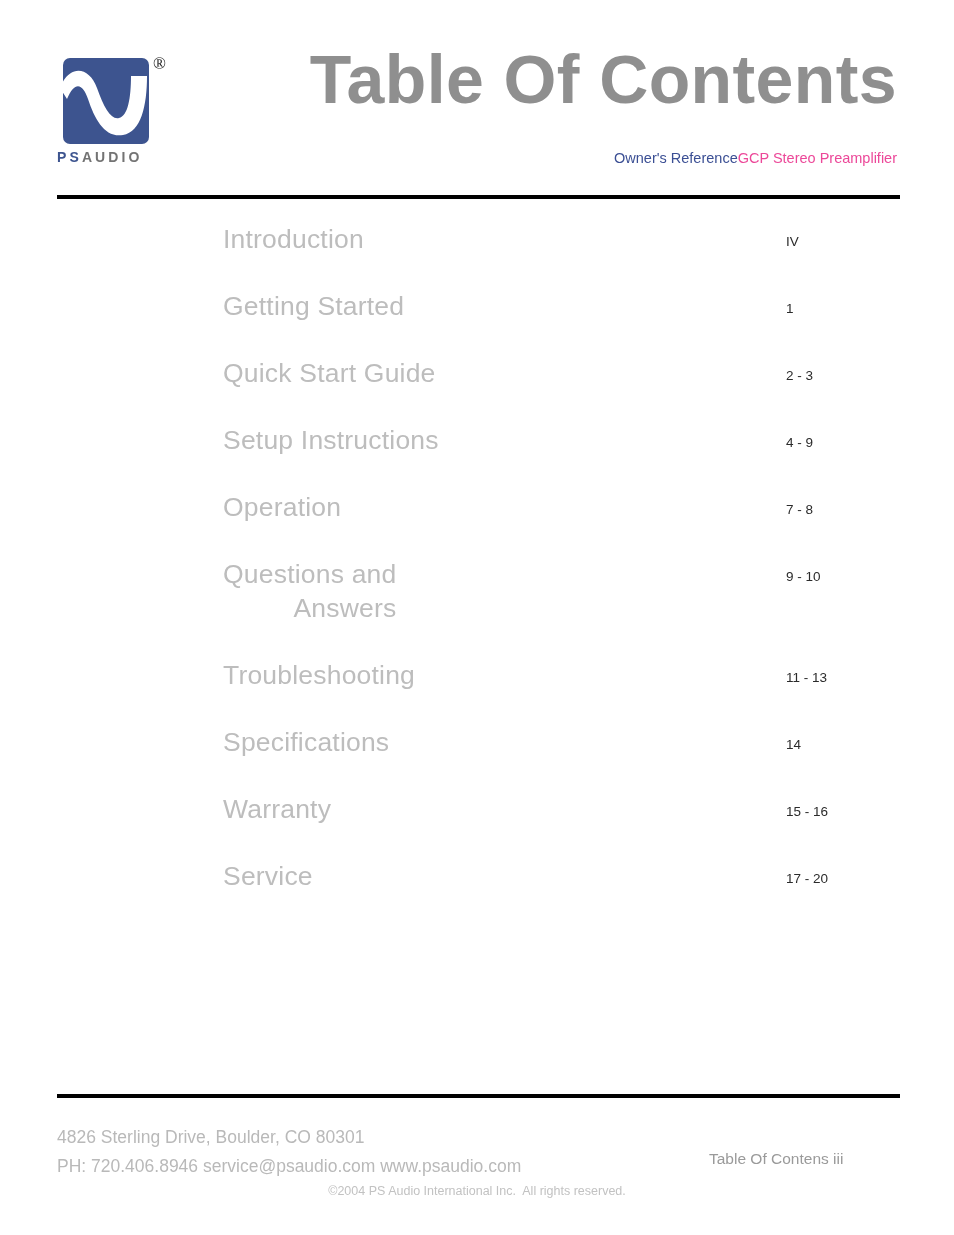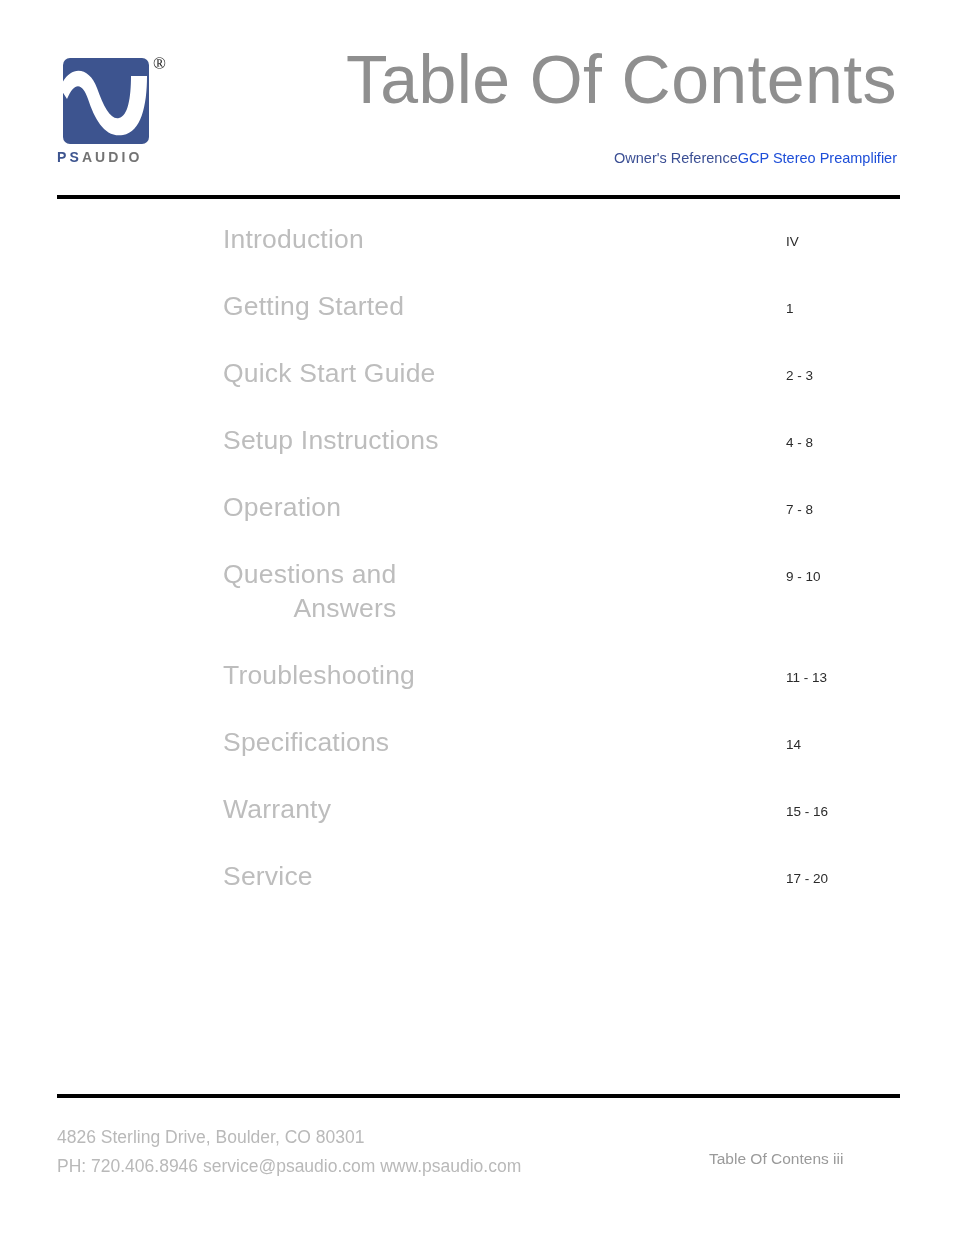--- a/index.html
+++ b/index.html
@@ -70,21 +70,21 @@
   }
   .brand-word .ps { color: #3d548f; margin-top: 8px; }
   .brand-word .audio { color: #737373; }
 
   .doc-title {
     position: absolute;
     right: 57px;
     top: 42px;
     font-size: 68px;
     line-height: 74px;
-    font-weight: 400;
+    font-weight: 700;
     color: #8f8f8f;
     letter-spacing: 0.4px;
     white-space: nowrap;
     text-align: right;
   }
 
   .subtitle {
     position: absolute;
     right: 57px;
     top: 148px;
@@ -92,21 +92,21 @@
     line-height: 20px;
     white-space: nowrap;
     text-align: right;
   }
   .subtitle .owners {
     color: #3b4f94;
     font-weight: normal;
     text-align: center;
   }
   .subtitle .model {
-    color: #1d4ed8;
+    color: #ec4899;
     font-weight: normal;
   }
 
   
   .rule {
     position: absolute;
     left: 57px;
     width: 843px;
     height: 4px;
     background: #000000;
@@ -243,21 +243,21 @@
       <div class="toc-page">1</div>
     </div>
 
     <div class="toc-row">
       <div class="toc-entry">Quick Start Guide</div>
       <div class="toc-page">2 - 3</div>
     </div>
 
     <div class="toc-row">
       <div class="toc-entry">Setup Instructions</div>
-      <div class="toc-page">4 - 8</div>
+      <div class="toc-page">4 - 9</div>
     </div>
 
     <div class="toc-row">
       <div class="toc-entry">Operation</div>
       <div class="toc-page">7 - 8</div>
     </div>
 
     <div class="toc-row tall">
       <div class="toc-entry">Questions and
 Answers</div>
@@ -287,15 +287,16 @@
   </div>
 
   <div class="rule rule-bottom"></div>
 
   <div class="footer">
     <div class="footer-address">
       <div>4826 Sterling Drive, Boulder, CO 80301</div>
       <div>PH: 720.406.8946 service@psaudio.com www.psaudio.com</div>
     </div>
     <div class="footer-pagemark">Table Of Contens iii</div>
+    <div class="footer-copyright">©2004 PS Audio International Inc.  All rights reserved.</div>
   </div>
 
 </div>
 
 </body></html>

